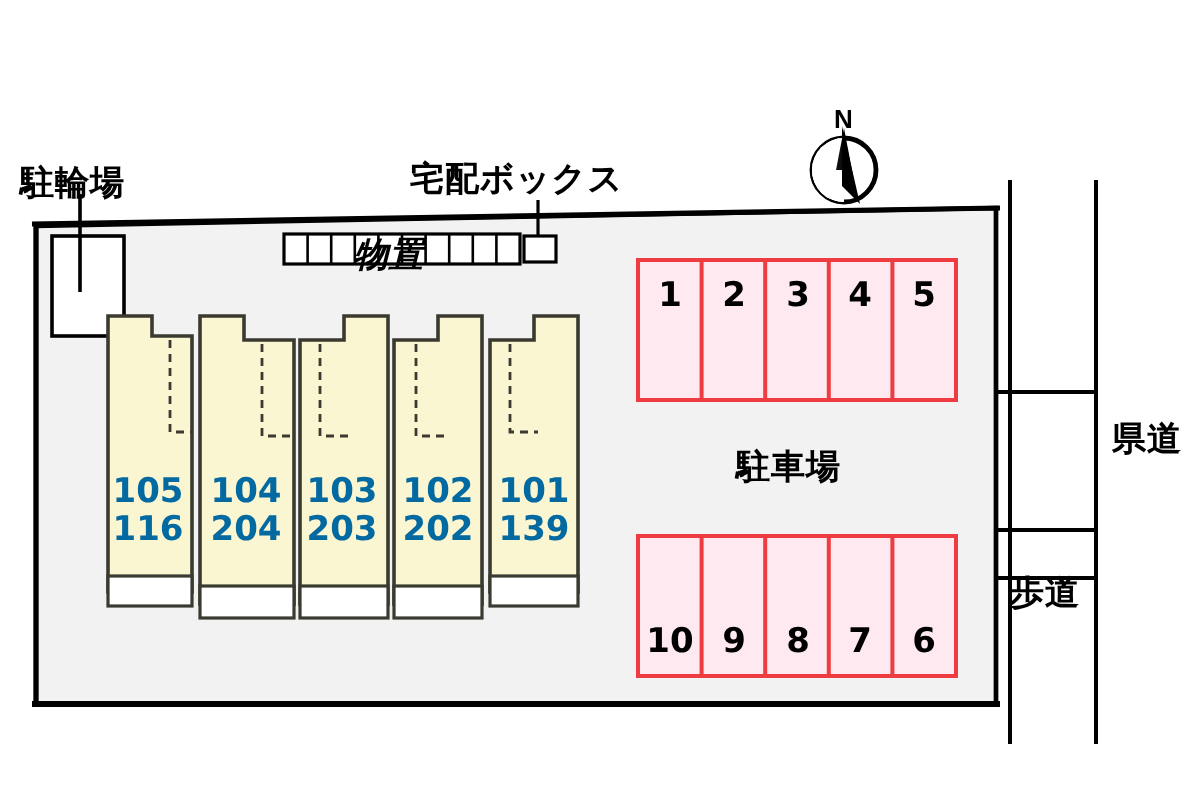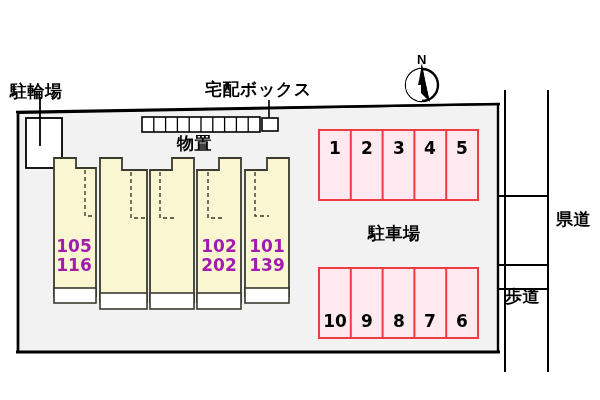--- a/index.html
+++ b/index.html
@@ -32,21 +32,21 @@
     font-size: 17px;
     font-weight: 700;
     letter-spacing: 0.5px;
   }
   .unit-num {
     position: absolute;
     font-size: 17px;
     font-weight: 700;
     text-align: center;
     line-height: 19px;
-    color: #a21caf;
+    color: #0369a1;
     font-family: "DejaVu Sans", "Liberation Sans", sans-serif;
   }
   .stall-num {
     position: absolute;
     font-size: 17px;
     font-weight: 700;
     text-align: center;
     color: #000000;
     font-family: "DejaVu Sans", "Liberation Sans", sans-serif;
   }
@@ -151,33 +151,41 @@
       <path d="M406,85 A16,16 0 0,0 422,101 L422,85 Z" fill="#ffffff"></path>
       <polygon points="421,63 430,102 421,93" fill="#000000"></polygon>
     </g>
 
   </svg>
 
   <div class="lbl jp-label" style="left:10px; top:80px;">駐輪場</div>
 
   <div class="lbl jp-label" style="left:205px; top:78px;">宅配ボックス</div>
 
-  <div class="lbl jp-label" style="left:177px; top:132px;">物置</div>
+  <div class="lbl jp-label" style="left:177px; top:116px;font-style:italic;">物置</div>
 
   <div class="lbl jp-label" style="left:368px; top:222px;text-align:right;">駐車場</div>
 
   <div class="lbl jp-label" style="left:556px; top:208px;">県道</div>
 
   <div class="lbl jp-label" style="left:505px; top:285px;">歩道</div>
 
   <div class="compass-n" style="left:417px; top:52px;">N</div>
 
   <div class="unit-num" style="left:51px; top:237px; width:46px;">
     <div>105</div>
     <div>116</div>
+  </div>
+  <div class="unit-num" style="left:100px; top:237px; width:46px;">
+    <div>104</div>
+    <div>204</div>
+  </div>
+  <div class="unit-num" style="left:148px; top:237px; width:46px;">
+    <div>103</div>
+    <div>203</div>
   </div>
   <div class="unit-num" style="left:196px; top:237px; width:46px;">
     <div>102</div>
     <div>202</div>
   </div>
   <div class="unit-num" style="left:244px; top:237px; width:46px;">
     <div>101</div>
     <div>139</div>
   </div>
 

